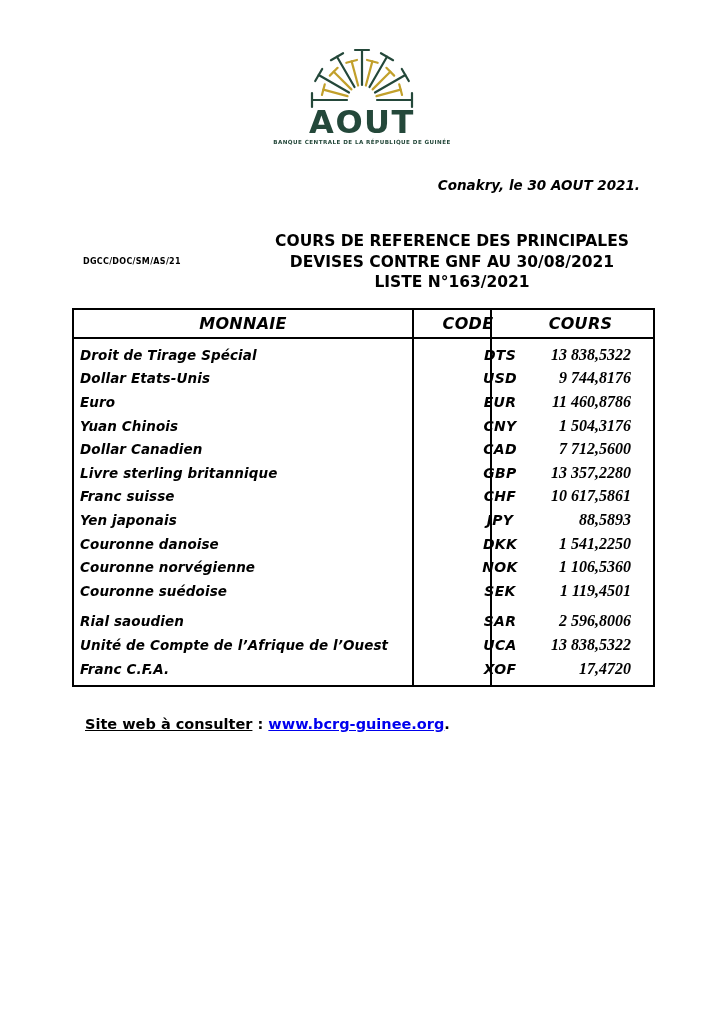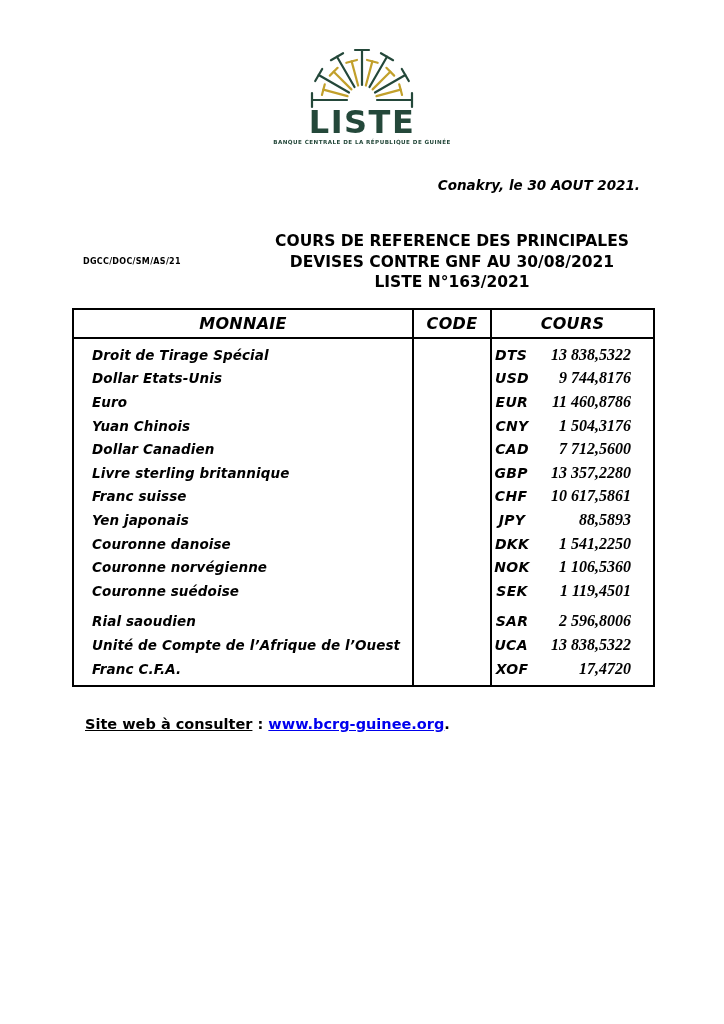--- a/index.html
+++ b/index.html
@@ -20,27 +20,27 @@
   .title{position:absolute;left:202px;top:231px;width:500px;text-align:center;
          font-size:15.5px;font-weight:bold;line-height:20.5px;}
   
   .rate-table{position:absolute;left:72px;top:308px;width:579px;border:2px solid #000;font-style:italic;}
   .col-line{position:absolute;top:0;bottom:0;width:2px;background:#000;}
   .col-line.l1{left:338px;}
   .col-line.l2{left:416px;}
   .thead{display:flex;height:27px;border-bottom:2px solid #000;align-items:center;}
   .th{font-size:16px;font-weight:bold;text-align:center;letter-spacing:0.3px;}
   .th.monnaie{width:338px;}
-  .th.code{width:80px;}
+  .th.code{width:80px;margin-left:16px;}
   .th.cours{flex:1;}
   .tbody{padding:4px 0 5px 0;}
   .trow{display:flex;height:23.6px;align-items:center;}
   .trow.gap-before{margin-top:7px;}
   .td-name{width:338px;padding-left:6px;box-sizing:border-box;font-size:13.5px;font-weight:bold;
-           letter-spacing:0.1px;white-space:nowrap;margin-left:12px;}
+           letter-spacing:0.1px;white-space:nowrap;}
   .td-code{width:80px;text-align:center;font-size:14px;font-weight:bold;letter-spacing:0.3px;padding-left:48px;}
   .td-rate{flex:1;text-align:right;padding-right:22px;font-family:"Liberation Serif", serif;
            font-size:16px;font-weight:bold;white-space:nowrap;}
   
   .footer{position:absolute;left:85px;top:716px;font-size:14.5px;font-weight:bold;}
   .footer .label{text-decoration:underline;}
   .footer a{font-weight:bold;text-decoration:underline;}
 </style>
 </head>
 <body>
@@ -69,21 +69,21 @@
         <line x1="78.93782217350892" y1="11.198729810778064" x2="91.06217782649105" y2="18.19872981077806" stroke="#24483a" stroke-width="2.2" stroke-linecap="round"></line>
         <line x1="70.60660171779821" y1="47.39339828220179" x2="88.2842712474619" y2="29.715728752538098" stroke="#c2a02b" stroke-width="2.2" stroke-linecap="round"></line>
         <line x1="84.39518395093589" y1="25.826641456012087" x2="92.17335854398792" y2="33.60481604906411" stroke="#c2a02b" stroke-width="2.2" stroke-linecap="round"></line>
         <line x1="72.99038105676658" y1="50.5" x2="103.30127018922194" y2="33" stroke="#24483a" stroke-width="2.2" stroke-linecap="round"></line>
         <line x1="99.80127018922194" y1="26.937822173508927" x2="106.80127018922194" y2="39.06217782649107" stroke="#24483a" stroke-width="2.2" stroke-linecap="round"></line>
         <line x1="74.48888739433602" y1="54.11771432346219" x2="98.63703305156272" y2="47.64723819589916" stroke="#c2a02b" stroke-width="2.2" stroke-linecap="round"></line>
         <line x1="97.21352830349886" y1="42.334646151309286" x2="100.06053779962659" y2="52.95983024048904" stroke="#c2a02b" stroke-width="2.2" stroke-linecap="round"></line>
         <line x1="75" y1="58" x2="110" y2="57.99999999999999" stroke="#24483a" stroke-width="2.2" stroke-linecap="round"></line>
         <line x1="110" y1="50.99999999999999" x2="110" y2="65" stroke="#24483a" stroke-width="2.2" stroke-linecap="round"></line>
       </svg>
-    <div class="logo-acronym" style="color: rgb(36, 72, 58);">LISTE</div>
+    <div class="logo-acronym" style="color: rgb(36, 72, 58);">AOUT</div>
     <div class="logo-tagline" style="color: rgb(36, 72, 58);">BANQUE CENTRALE DE LA RÉPUBLIQUE DE GUINÉE</div>
   </div>
 
   <div class="dateline">Conakry, le 30 AOUT 2021.</div>
 
   <div class="reference">DGCC/DOC/SM/AS/21</div>
 
   <div class="title">
     <div>COURS DE REFERENCE DES PRINCIPALES</div>
     <div>DEVISES CONTRE GNF AU 30/08/2021</div>

